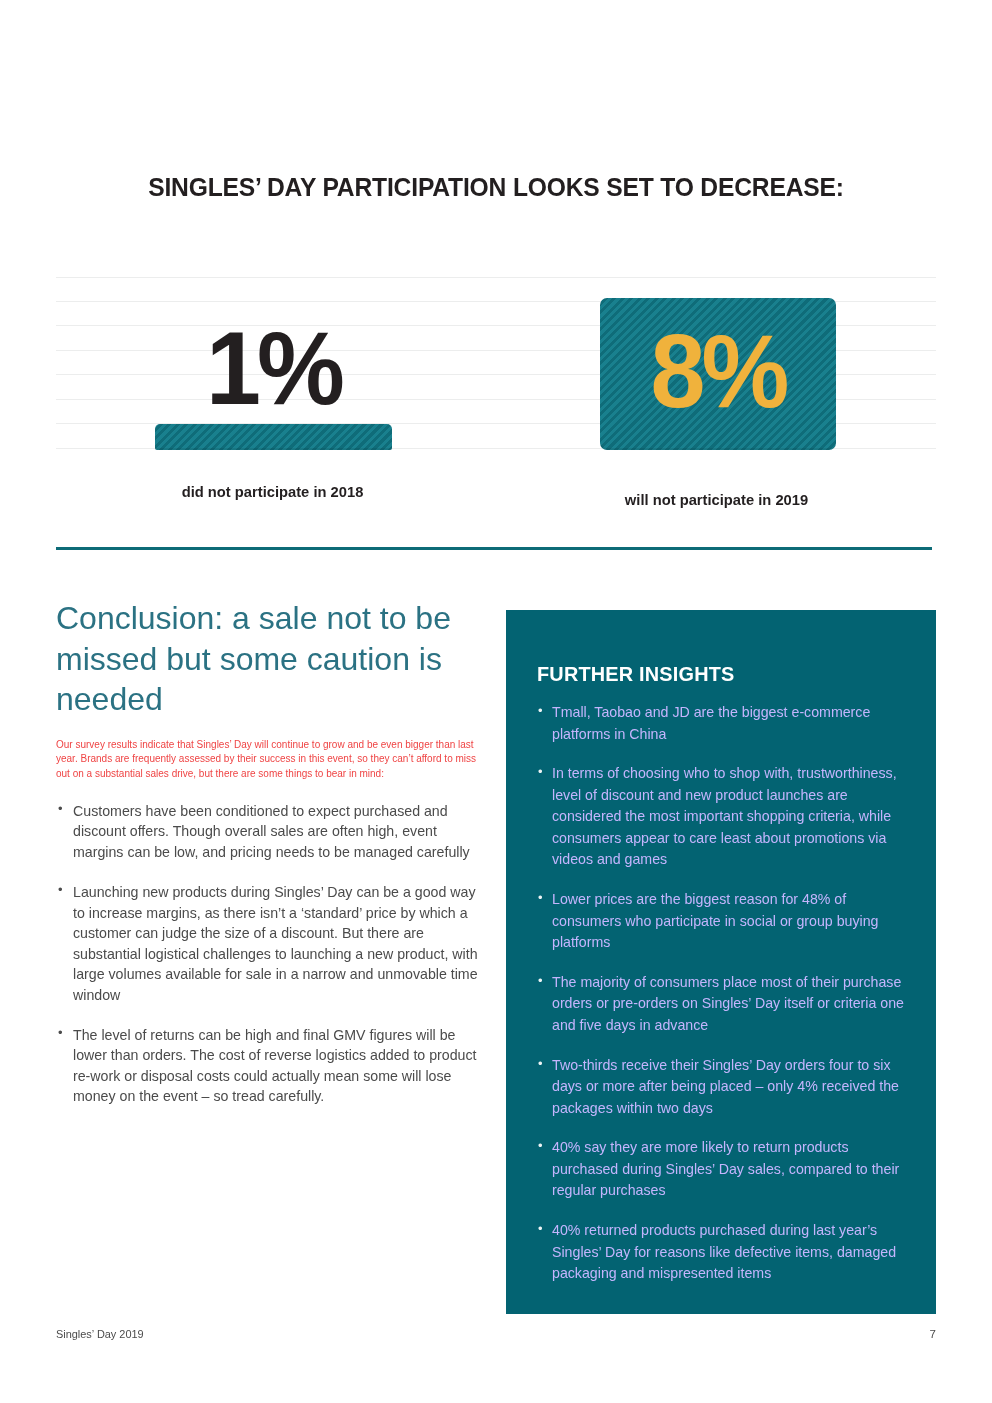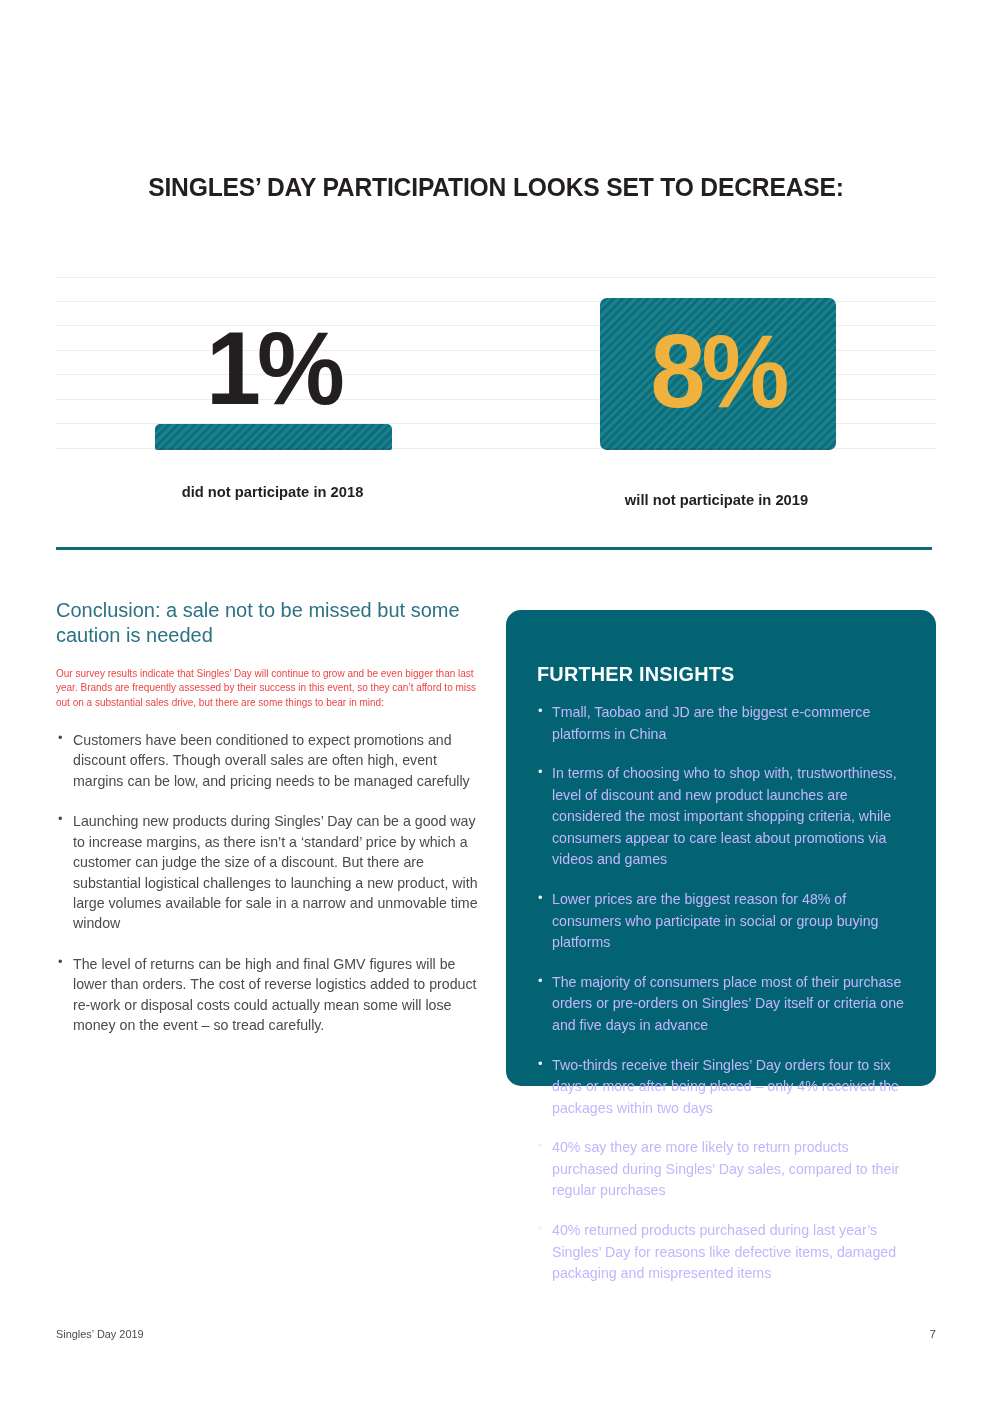--- a/index.html
+++ b/index.html
@@ -92,21 +92,21 @@
   }
 
   
   .left-col{
     position:absolute;
     left:56px;top:598px;width:432px;
   }
   .concl-head{
     font-family:"Liberation Sans", sans-serif;
     font-weight:normal;
-    font-size:20px;
+    font-size:32px;
     line-height:1.27;
     color:#2b7283;
     margin:0 0 18px 0;
   }
   .body-par{
     font-size:10px;
     line-height:1.44;
     color:#ef4444;
     margin:0 0 20px 0;
   }
@@ -126,23 +126,22 @@
     content:"\2022";
     position:absolute;left:2px;top:-1px;
     font-size:13px;
     color:#4b4b4b;
   }
 
   
   .panel{
     position:absolute;
     left:506px;top:610px;
-    width:430px;height:476px;
+    width:430px;height:704px;
     background:#036372;
-    border-radius:15px;
   }
   .panel-inner{
     padding:52px 30px 0 31px;
   }
   .panel-head{
     font-family:"Liberation Sans", sans-serif;
     font-weight:bold;
     font-size:20.5px;
     letter-spacing:0.2px;
     color:#ffffff;
@@ -207,21 +206,21 @@
 
   <div class="caption cap-1">did not participate in 2018</div>
   <div class="caption cap-8">will not participate in 2019</div>
 
   <div class="divider"></div>
 
   <div class="left-col">
     <h2 class="concl-head">Conclusion: a sale not to be missed but some caution is needed</h2>
     <p class="body-par">Our survey results indicate that Singles’ Day will continue to grow and be even bigger than last year. Brands are frequently assessed by their success in this event, so they can’t afford to miss out on a substantial sales drive, but there are some things to bear in mind:</p>
     <ul class="bullets">
-      <li>Customers have been conditioned to expect promotions and discount offers. Though overall sales are often high, event margins can be low, and pricing needs to be managed carefully</li>
+      <li>Customers have been conditioned to expect purchased and discount offers. Though overall sales are often high, event margins can be low, and pricing needs to be managed carefully</li>
       <li>Launching new products during Singles’ Day can be a good way to increase margins, as there isn’t a ‘standard’ price by which a customer can judge the size of a discount. But there are substantial logistical challenges to launching a new product, with large volumes available for sale in a narrow and unmovable time window</li>
       <li>The level of returns can be high and final GMV figures will be lower than orders. The cost of reverse logistics added to product re-work or disposal costs could actually mean some will lose money on the event – so tread carefully.</li>
     </ul>
   </div>
 
   <div class="panel">
     <div class="panel-inner">
       <h3 class="panel-head">FURTHER INSIGHTS</h3>
       <ul class="panel-bullets">
         <li>Tmall, Taobao and JD are the biggest e-commerce platforms in China</li>

